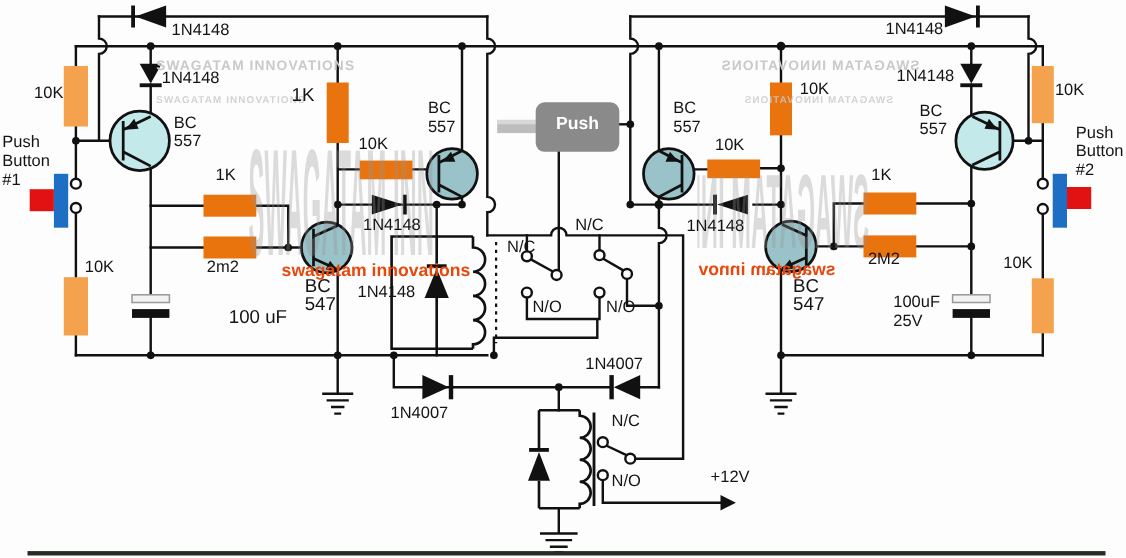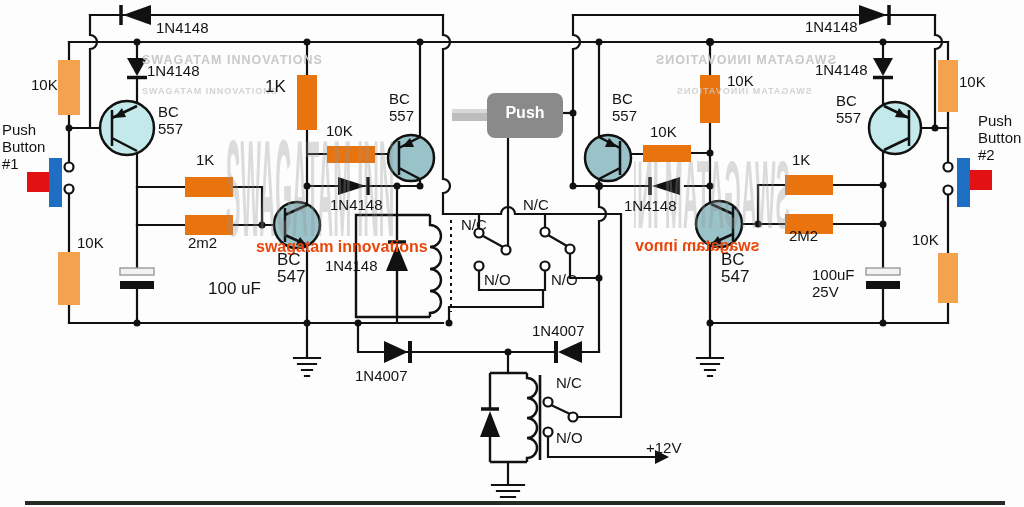--- a/index.html
+++ b/index.html
@@ -294,21 +294,21 @@
 
 <div class="motor-lbl">Push</div>
 <div class="lbl" style="left:461px;top:216px;">N/C</div>
 <div class="lbl" style="left:484px;top:271px;">N/O</div>
 <div class="lbl" style="left:523px;top:196px;">N/C</div>
 <div class="lbl" style="left:551px;top:271px;">N/O</div>
 <div class="lbl" style="left:355px;top:367px;">1N4007</div>
 <div class="lbl" style="left:532px;top:322px;">1N4007</div>
 <div class="lbl" style="left:556px;top:374px;">N/C</div>
 <div class="lbl" style="left:556px;top:429px;">N/O</div>
-<div class="lbl" style="left:646px;top:439px;">+12V</div>
+<div class="lbl" style="left:646px;top:425px;">+12V</div>
 
 <div class="lbl two" style="left:612px;top:90px;">
   <div>BC</div>
   <div>557</div>
 </div>
 <div class="lbl" style="left:650px;top:123px;">10K</div>
 <div class="lbl" style="left:727px;top:72px;">10K</div>
 <div class="lbl" style="left:815px;top:61px;">1N4148</div>
 <div class="lbl two" style="left:836px;top:92px;">
   <div>BC</div>

